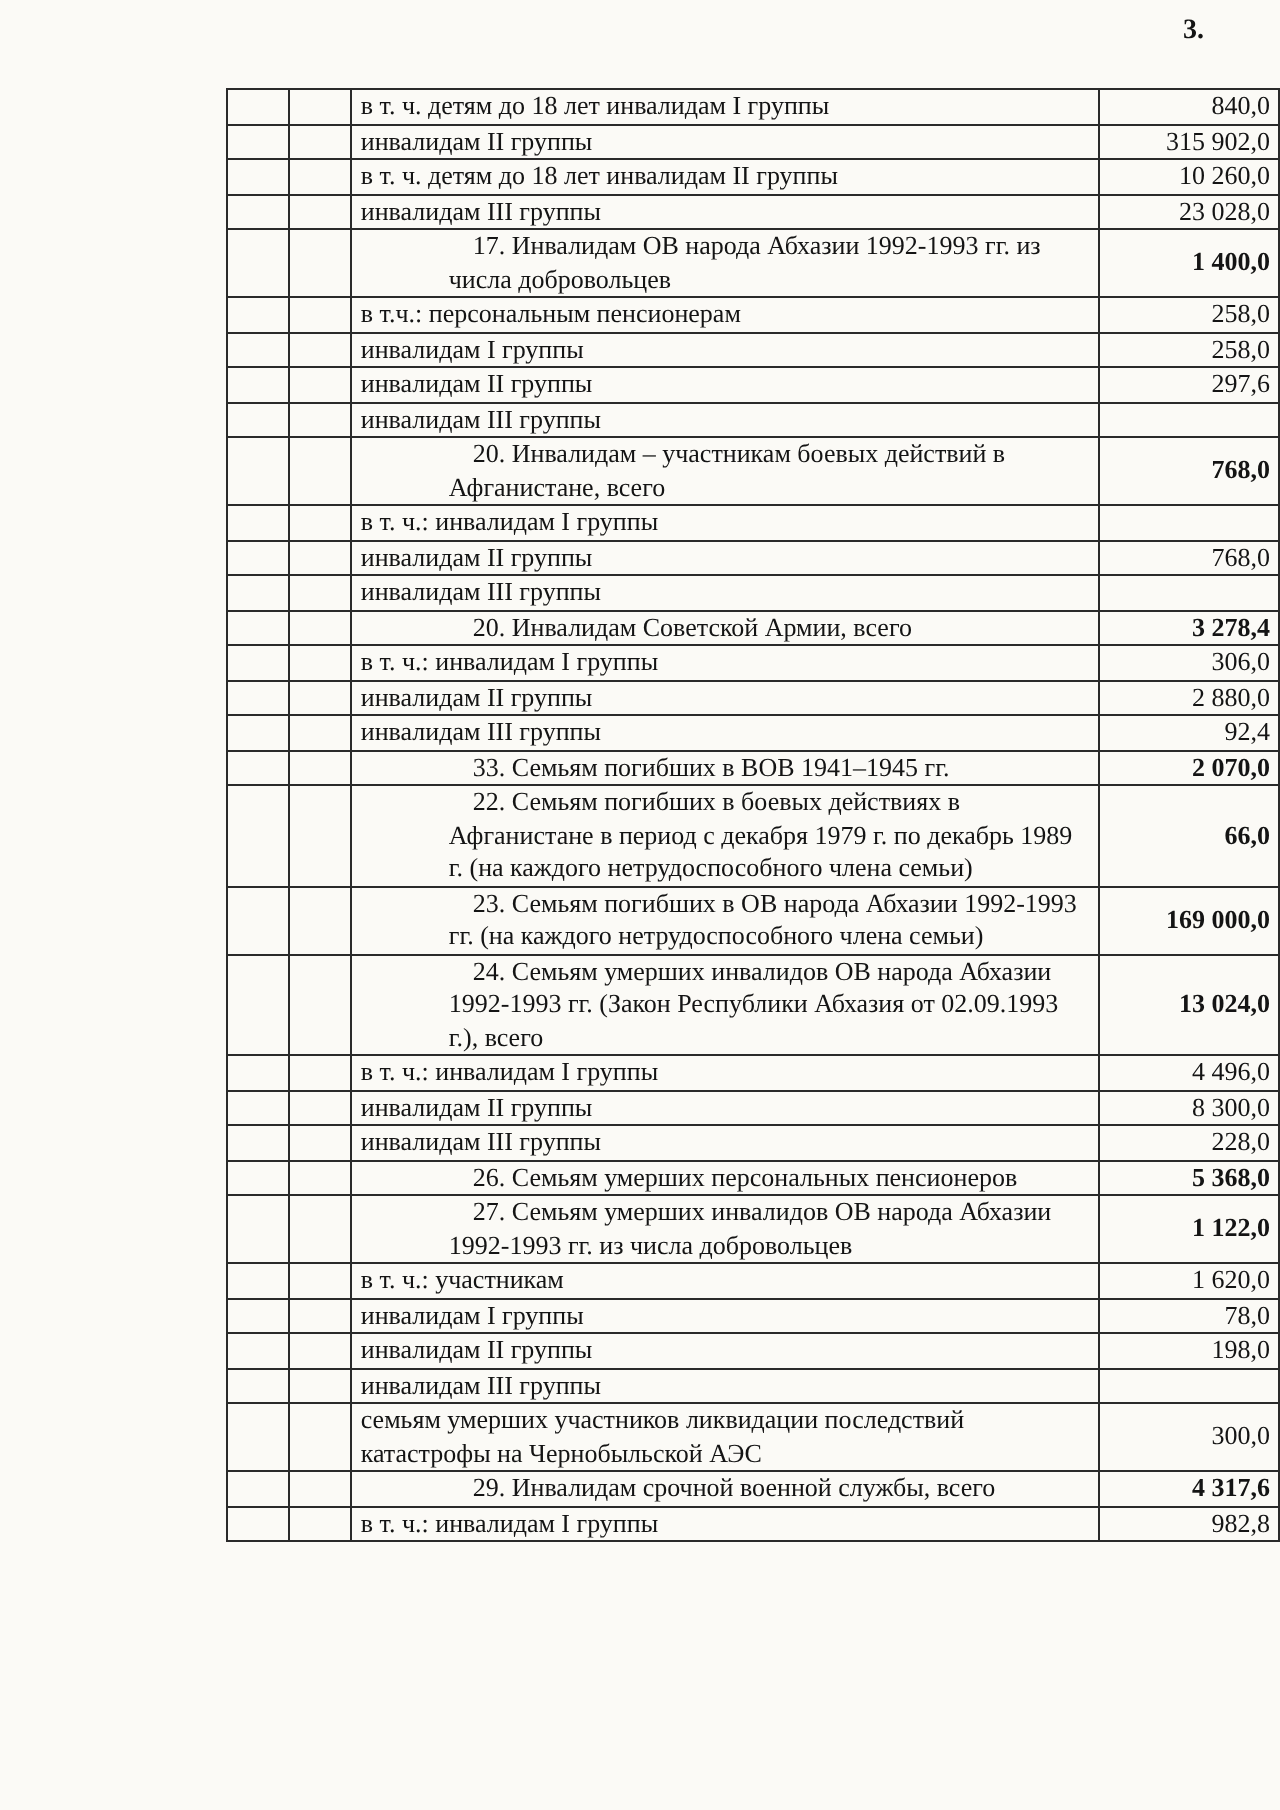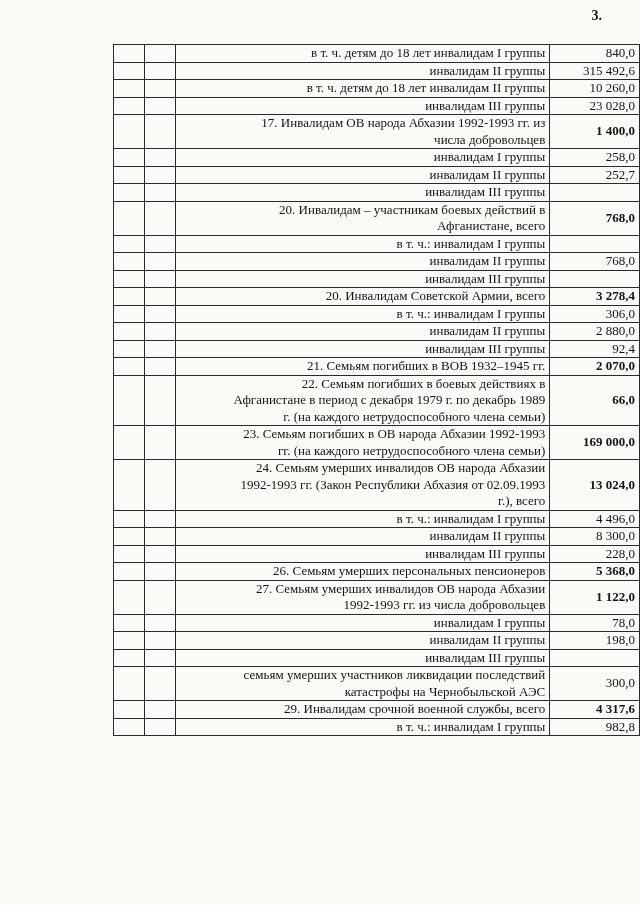--- a/index.html
+++ b/index.html
@@ -32,21 +32,21 @@
   table.payments td {
     border: 1px solid #2a2a2a;
     font-size: 13px;
     line-height: 16.5px;
     padding: 0 4px;
     vertical-align: middle;
     overflow: hidden;
   }
   td.c1 { width: 24px; }
   td.c2 { width: 25px; }
-  td.label { width: 343px; text-align: right; }
+  td.label { width: 343px; text-align: left; }
   td.value { width: 66px; text-align: right; white-space: nowrap; }
   tr.item td.label { text-indent: 12px; padding-left: 48px; }
   tr.item td.value { font-weight: bold; }
   tr.sub td.value { font-weight: normal; padding-left: 20px; }
 </style>
 </head>
 <body>
 
 <div class="page-number">3.</div>
 
@@ -55,21 +55,21 @@
       <tr class="sub">
         <td class="c1"></td>
         <td class="c2"></td>
         <td class="label">в т. ч. детям до 18 лет инвалидам I группы</td>
         <td class="value">840,0</td>
       </tr>
       <tr class="sub">
         <td class="c1"></td>
         <td class="c2"></td>
         <td class="label">инвалидам II группы</td>
-        <td class="value">315 492,6</td>
+        <td class="value">315 902,0</td>
       </tr>
       <tr class="sub">
         <td class="c1"></td>
         <td class="c2"></td>
         <td class="label">в т. ч. детям до 18 лет инвалидам II группы</td>
         <td class="value">10 260,0</td>
       </tr>
       <tr class="sub">
         <td class="c1"></td>
         <td class="c2"></td>
@@ -78,28 +78,34 @@
       </tr>
       <tr class="item">
         <td class="c1"></td>
         <td class="c2"></td>
         <td class="label">17. Инвалидам ОВ народа Абхазии 1992-1993 гг. из числа добровольцев</td>
         <td class="value">1 400,0</td>
       </tr>
       <tr class="sub">
         <td class="c1"></td>
         <td class="c2"></td>
+        <td class="label">в т.ч.: персональным пенсионерам</td>
+        <td class="value">258,0</td>
+      </tr>
+      <tr class="sub">
+        <td class="c1"></td>
+        <td class="c2"></td>
         <td class="label">инвалидам I группы</td>
         <td class="value">258,0</td>
       </tr>
       <tr class="sub">
         <td class="c1"></td>
         <td class="c2"></td>
         <td class="label">инвалидам II группы</td>
-        <td class="value">252,7</td>
+        <td class="value">297,6</td>
       </tr>
       <tr class="sub">
         <td class="c1"></td>
         <td class="c2"></td>
         <td class="label">инвалидам III группы</td>
         <td class="value"></td>
       </tr>
       <tr class="item">
         <td class="c1"></td>
         <td class="c2"></td>
@@ -144,21 +150,21 @@
       </tr>
       <tr class="sub">
         <td class="c1"></td>
         <td class="c2"></td>
         <td class="label">инвалидам III группы</td>
         <td class="value">92,4</td>
       </tr>
       <tr class="item">
         <td class="c1"></td>
         <td class="c2"></td>
-        <td class="label">21. Семьям погибших в ВОВ 1932–1945 гг.</td>
+        <td class="label">33. Семьям погибших в ВОВ 1941–1945 гг.</td>
         <td class="value">2 070,0</td>
       </tr>
       <tr class="item">
         <td class="c1"></td>
         <td class="c2"></td>
         <td class="label">22. Семьям погибших в боевых действиях в Афганистане в период с декабря 1979 г. по декабрь 1989 г. (на каждого нетрудоспособного члена семьи)</td>
         <td class="value">66,0</td>
       </tr>
       <tr class="item">
         <td class="c1"></td>
@@ -194,20 +200,26 @@
         <td class="c1"></td>
         <td class="c2"></td>
         <td class="label">26. Семьям умерших персональных пенсионеров</td>
         <td class="value">5 368,0</td>
       </tr>
       <tr class="item">
         <td class="c1"></td>
         <td class="c2"></td>
         <td class="label">27. Семьям умерших инвалидов ОВ народа Абхазии 1992-1993 гг. из числа добровольцев</td>
         <td class="value">1 122,0</td>
+      </tr>
+      <tr class="sub">
+        <td class="c1"></td>
+        <td class="c2"></td>
+        <td class="label">в т. ч.: участникам</td>
+        <td class="value">1 620,0</td>
       </tr>
       <tr class="sub">
         <td class="c1"></td>
         <td class="c2"></td>
         <td class="label">инвалидам I группы</td>
         <td class="value">78,0</td>
       </tr>
       <tr class="sub">
         <td class="c1"></td>
         <td class="c2"></td>

